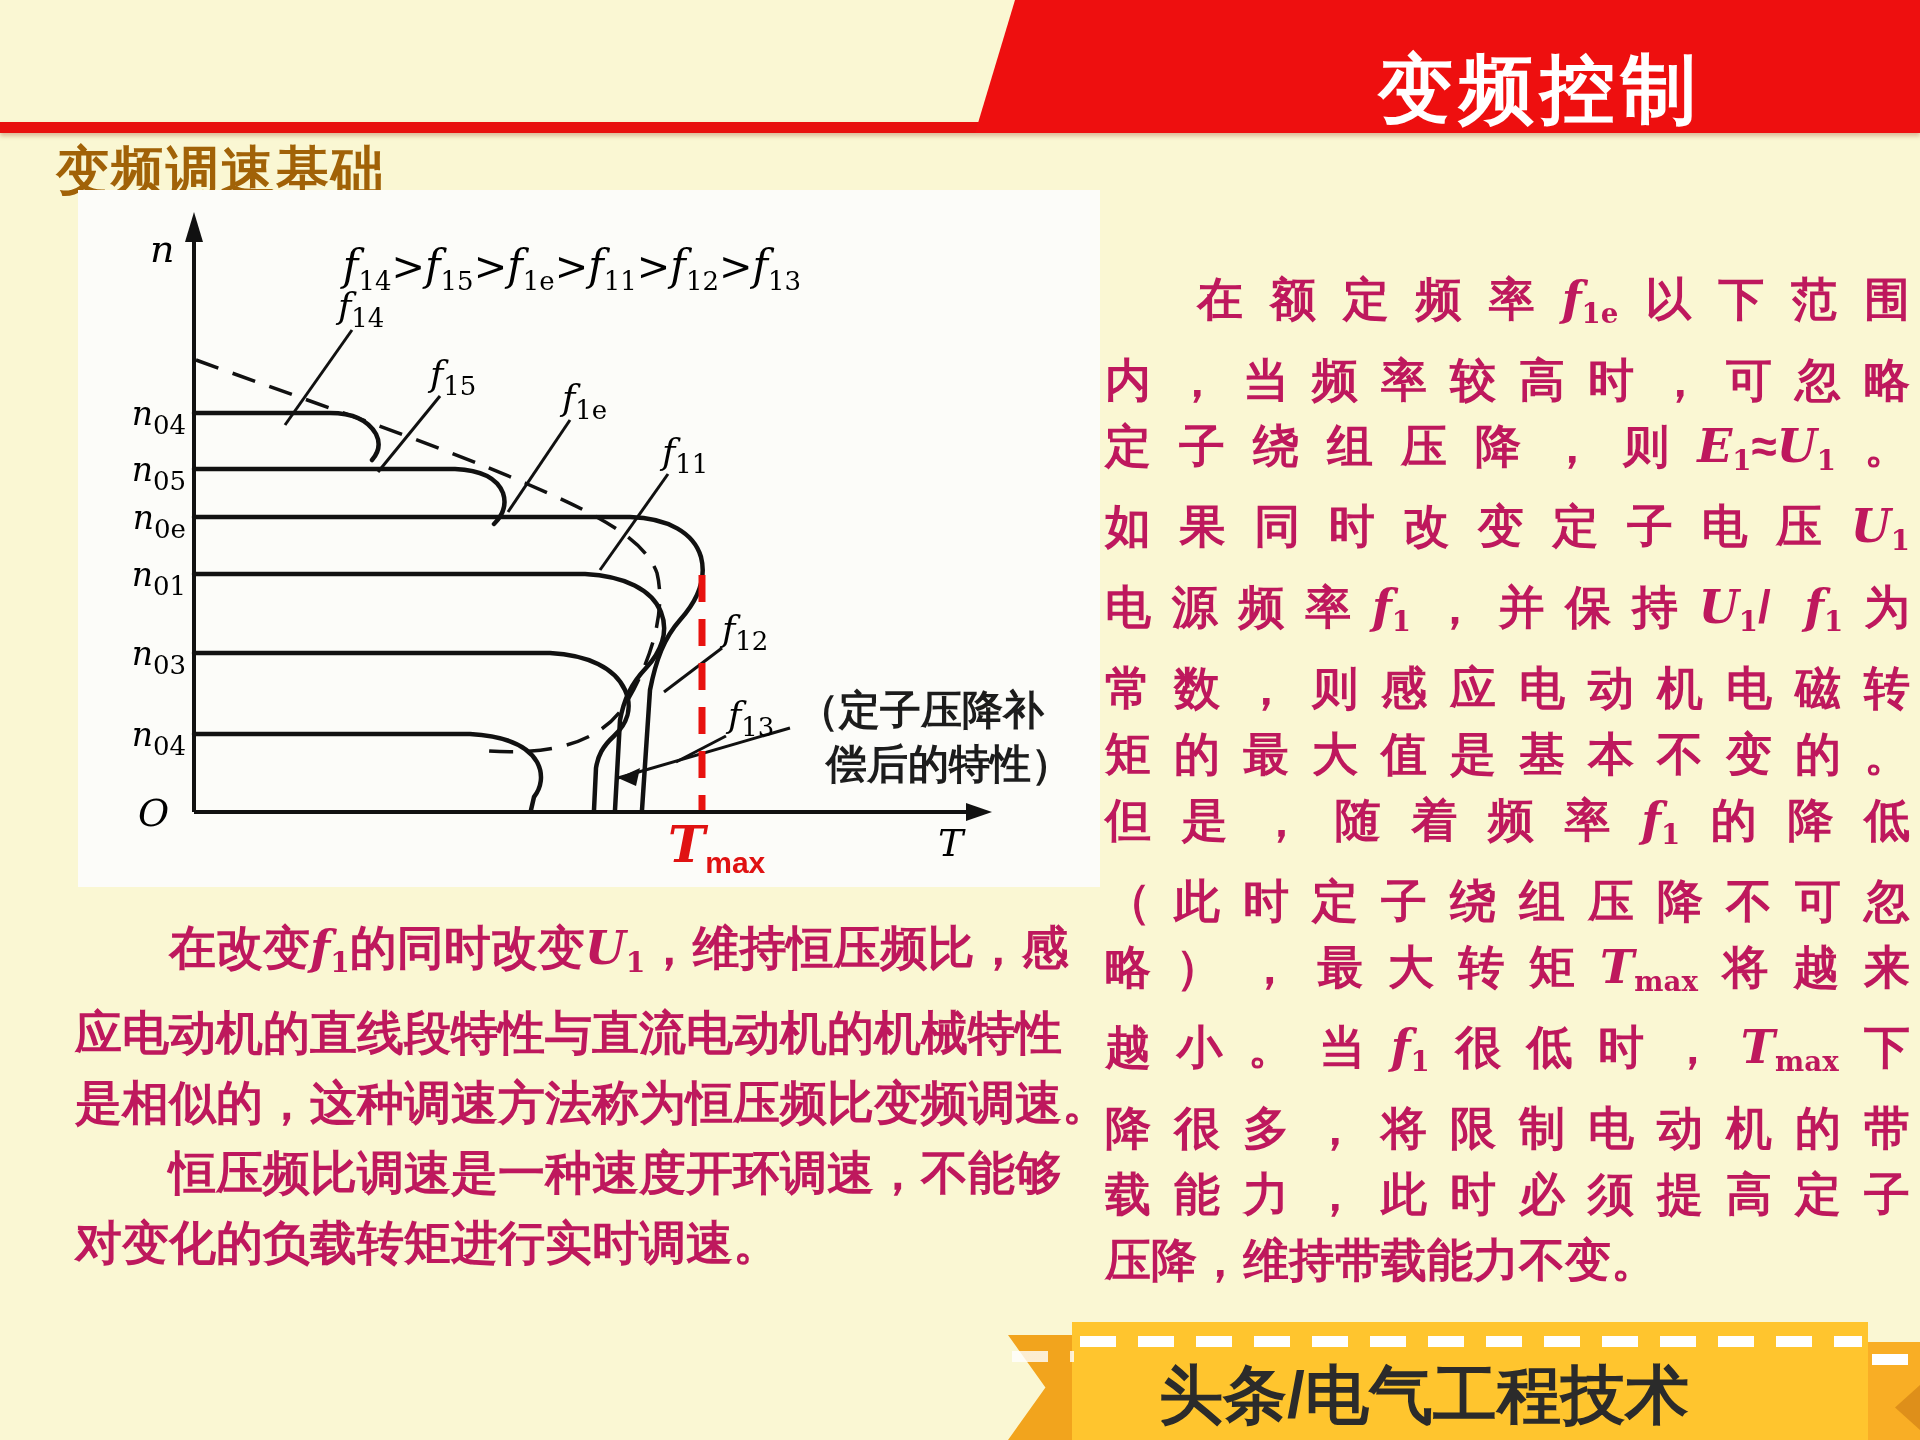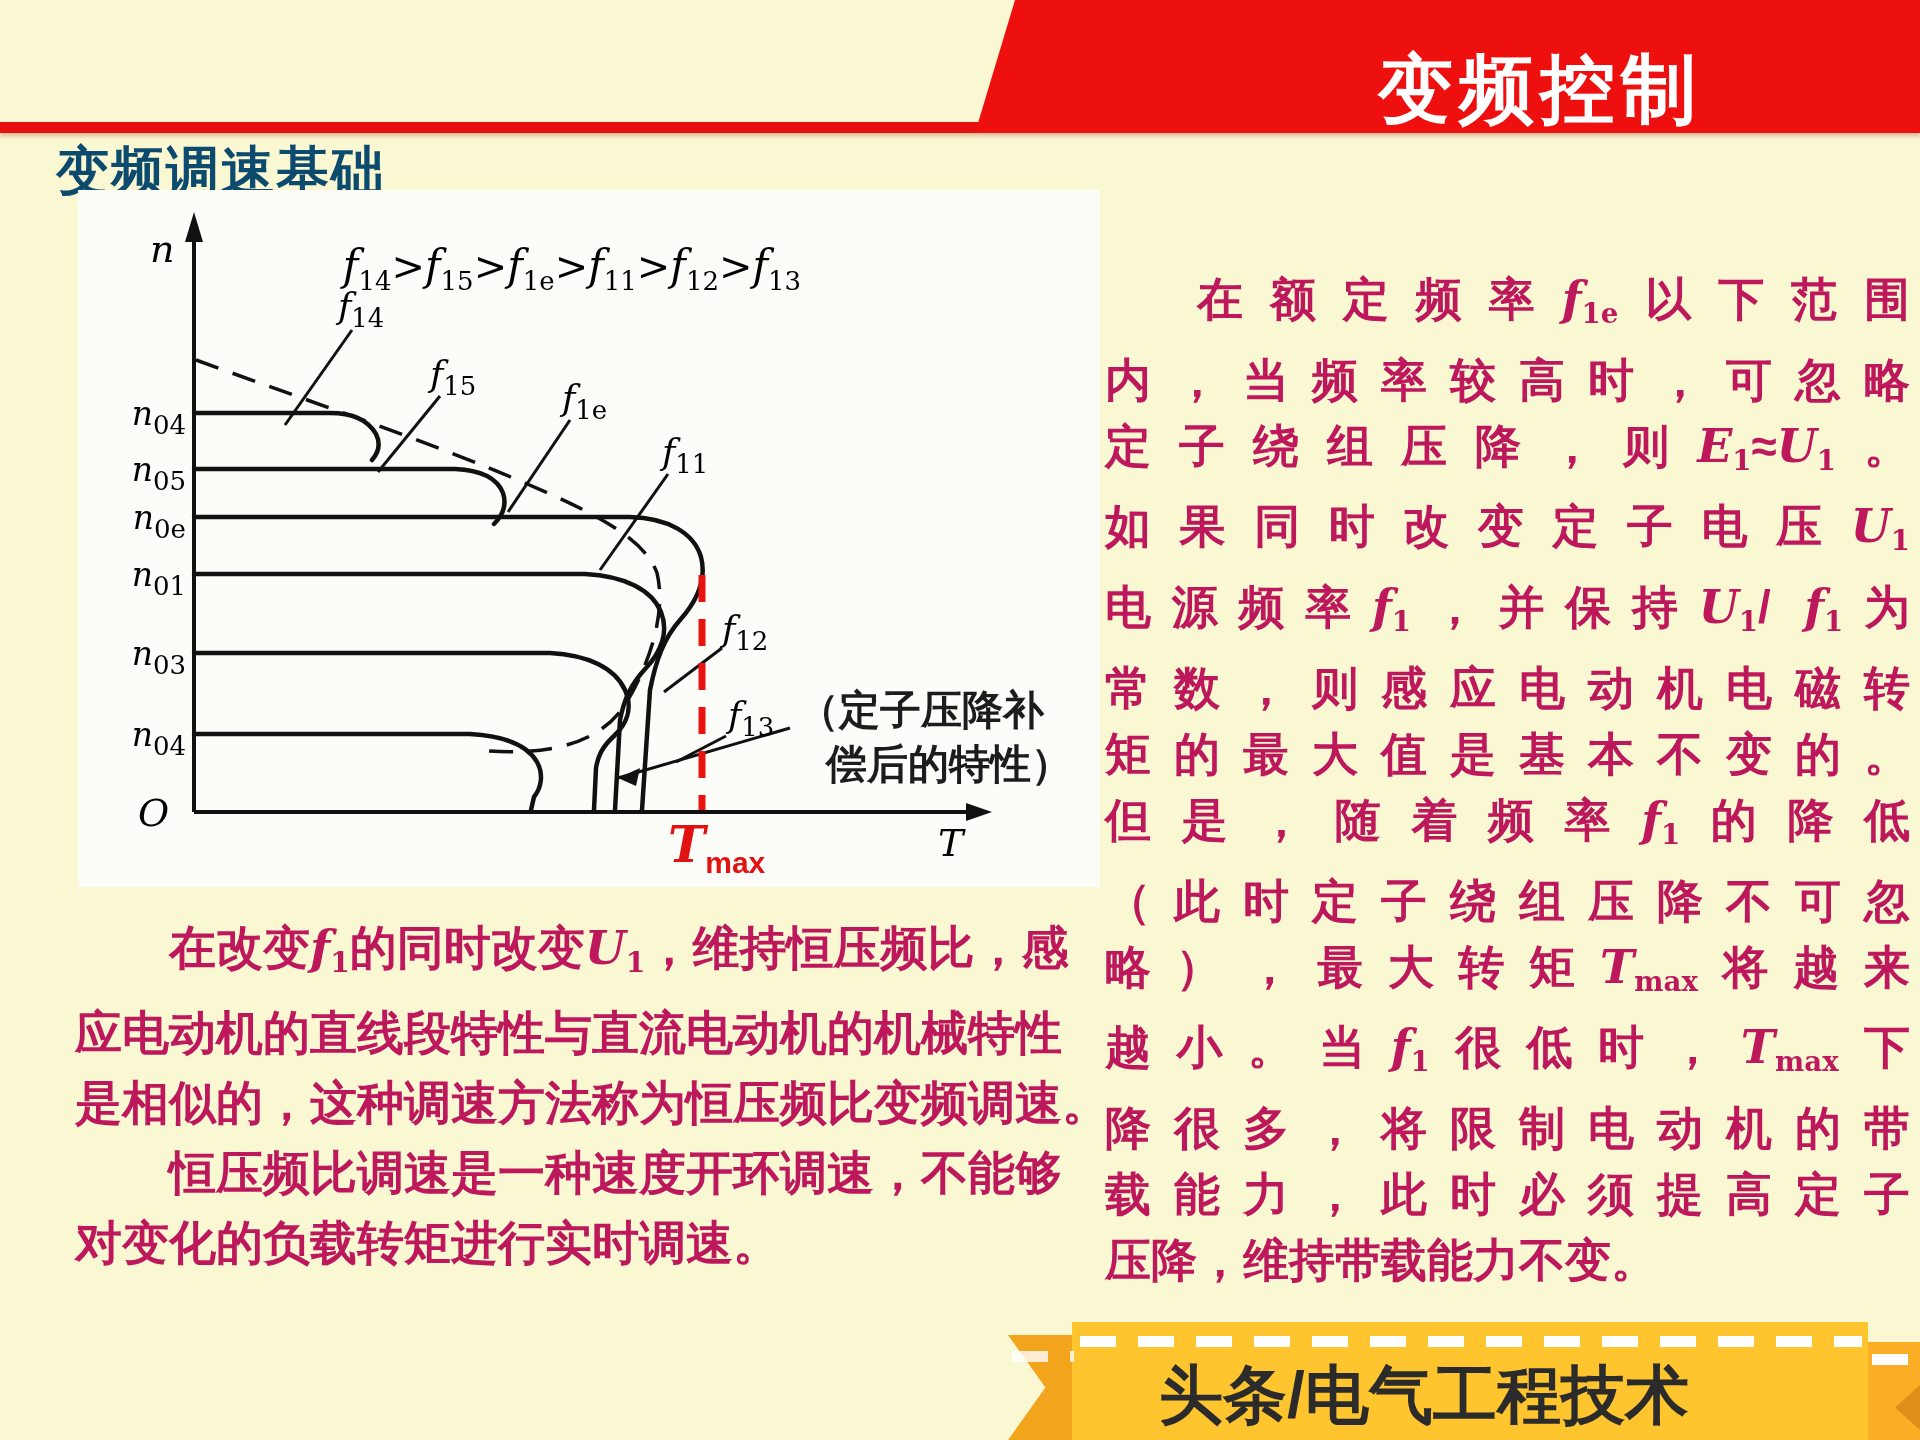--- a/index.html
+++ b/index.html
@@ -10,21 +10,21 @@
   }
   
   .red-line{position:absolute;left:0;top:122px;width:1920px;height:11px;background:#e8100e;
     box-shadow:0 3px 4px rgba(160,70,40,.35);}
   .banner{position:absolute;left:940px;top:0;width:980px;height:133px;background:#ee0f0f;
     clip-path:polygon(75px 0,100% 0,100% 100%,35px 100%);}
   .banner-title{position:absolute;left:1360px;top:12px;width:360px;text-align:center;
     font-size:75px;font-weight:bold;color:#ffffff;letter-spacing:6px;margin-top:28px;}
   
   .heading{position:absolute;left:56px;top:136px;font-size:53px;font-weight:bold;
-    color:#0c4a6e;letter-spacing:2px;}
+    color:#a16207;letter-spacing:2px;}
   
   .chart-box{position:absolute;left:78px;top:190px;width:1022px;height:697px;background:#fcfcf9;}
   .svg-f{font-size:42px;font-family:"DejaVu Serif","Liberation Serif",serif;}
   .it{font-style:italic;font-family:"DejaVu Serif","Liberation Serif",serif;}
   .sb{font-size:26px;font-family:"DejaVu Serif","Liberation Serif",serif;}
   .gt{font-size:40px;}
   .ylab{font-size:33px;}
   .clab{font-size:36px;}
   .axlab{font-size:38px;}
   .note-t{font-size:41px;font-weight:bold;font-family:"Liberation Sans",sans-serif;fill:#1c1c1c;}

